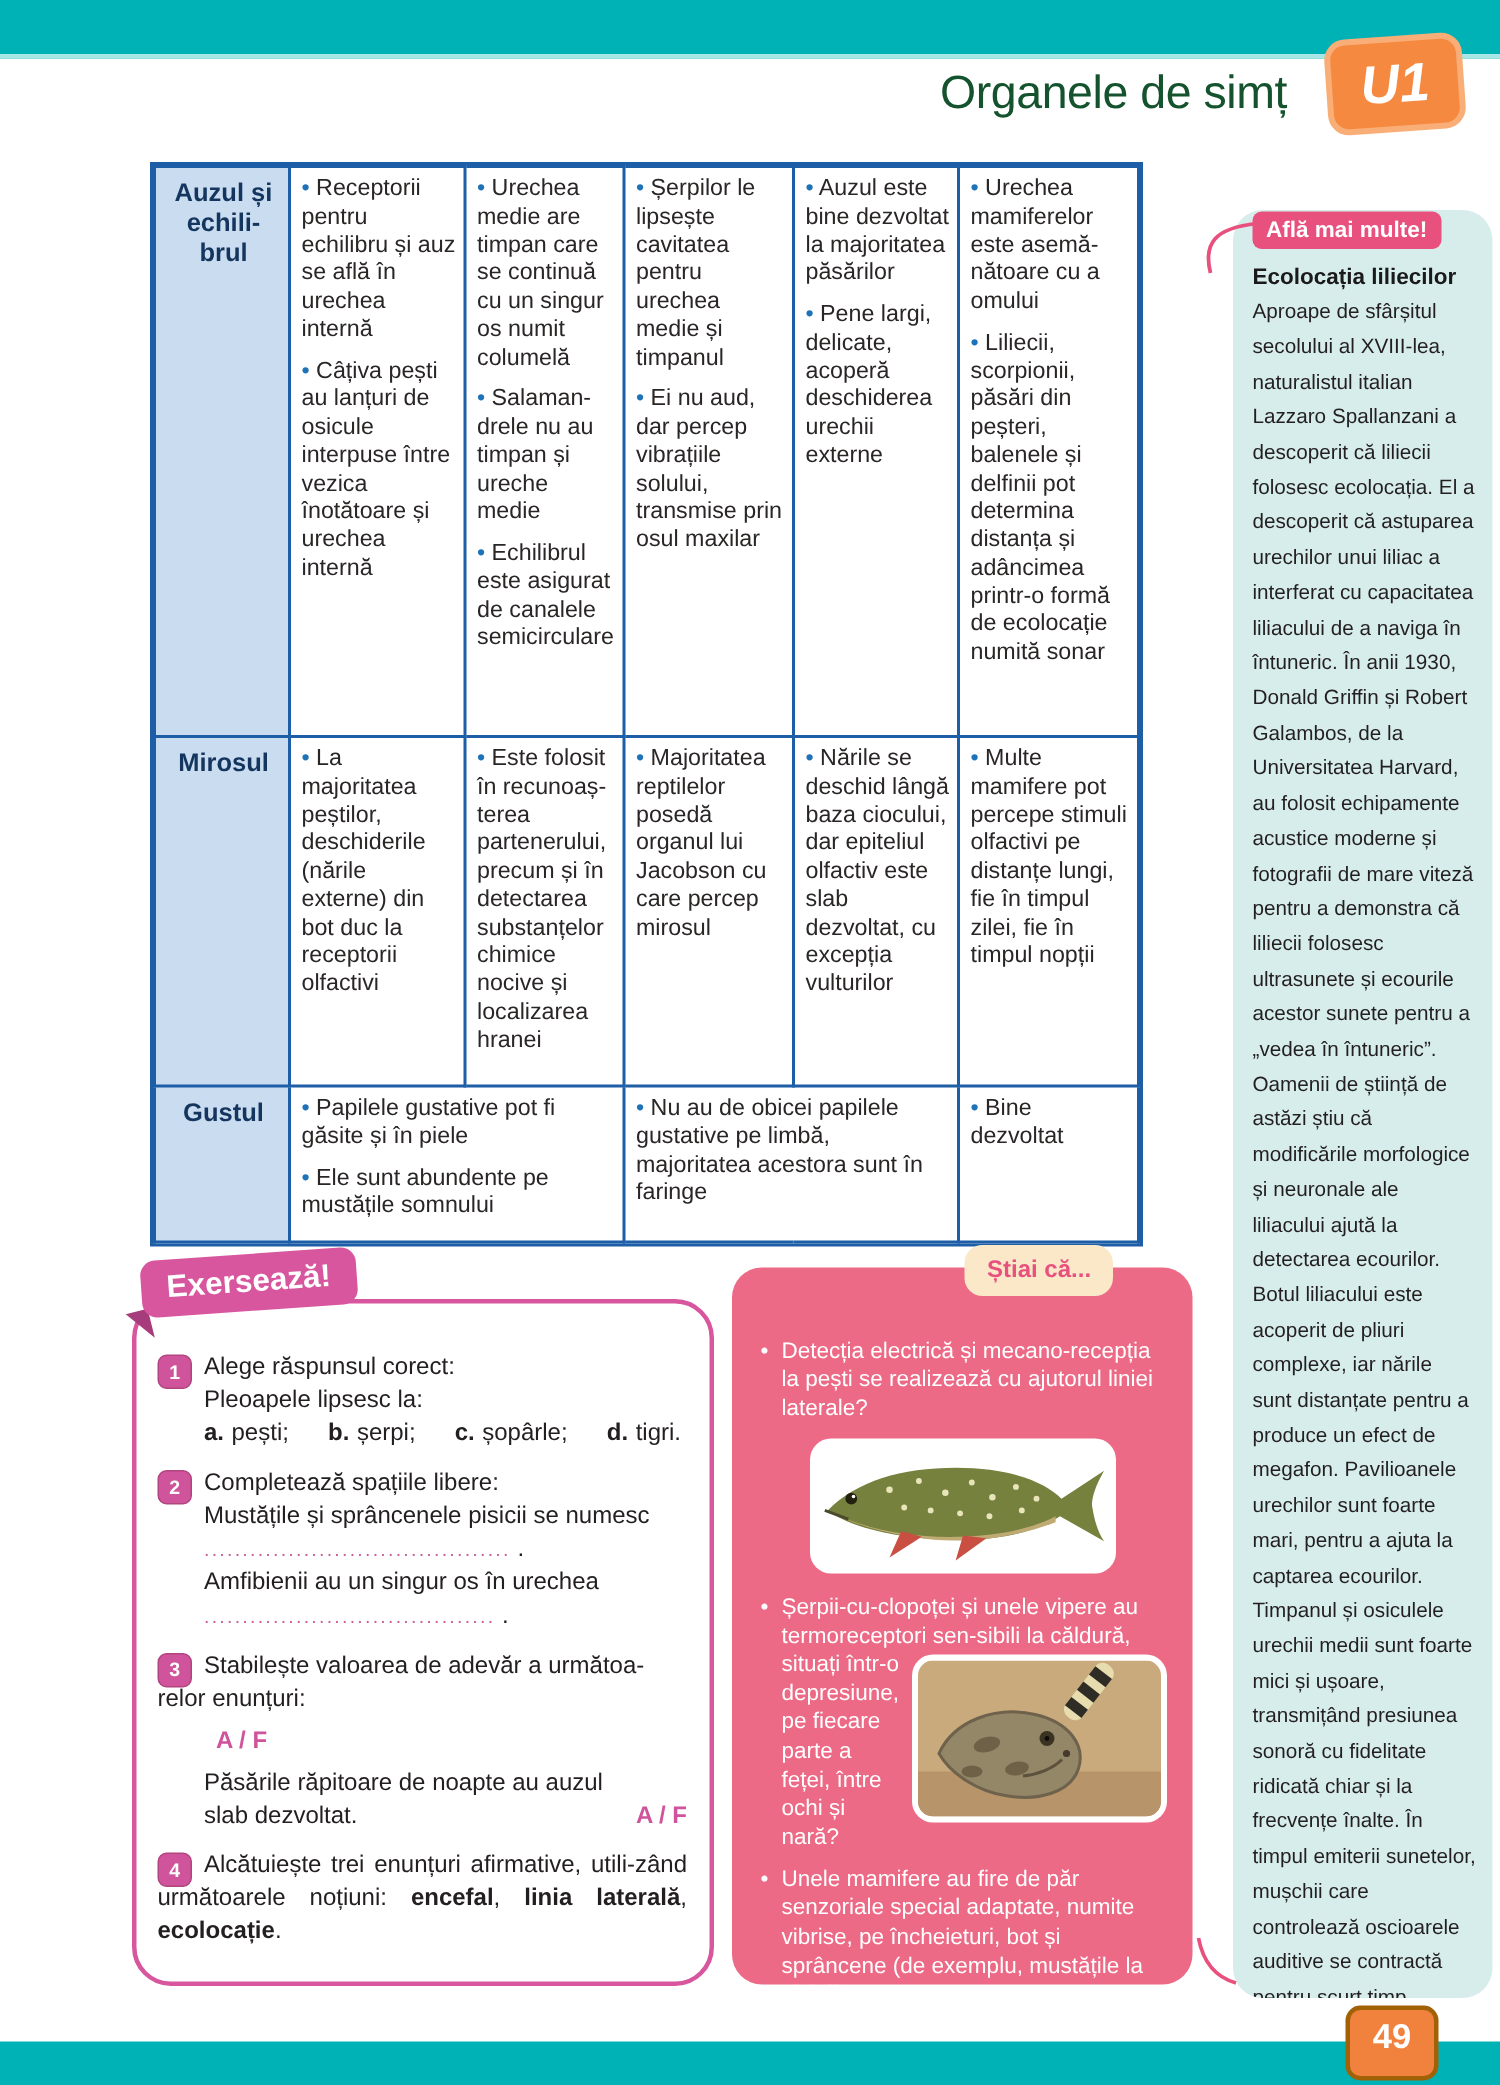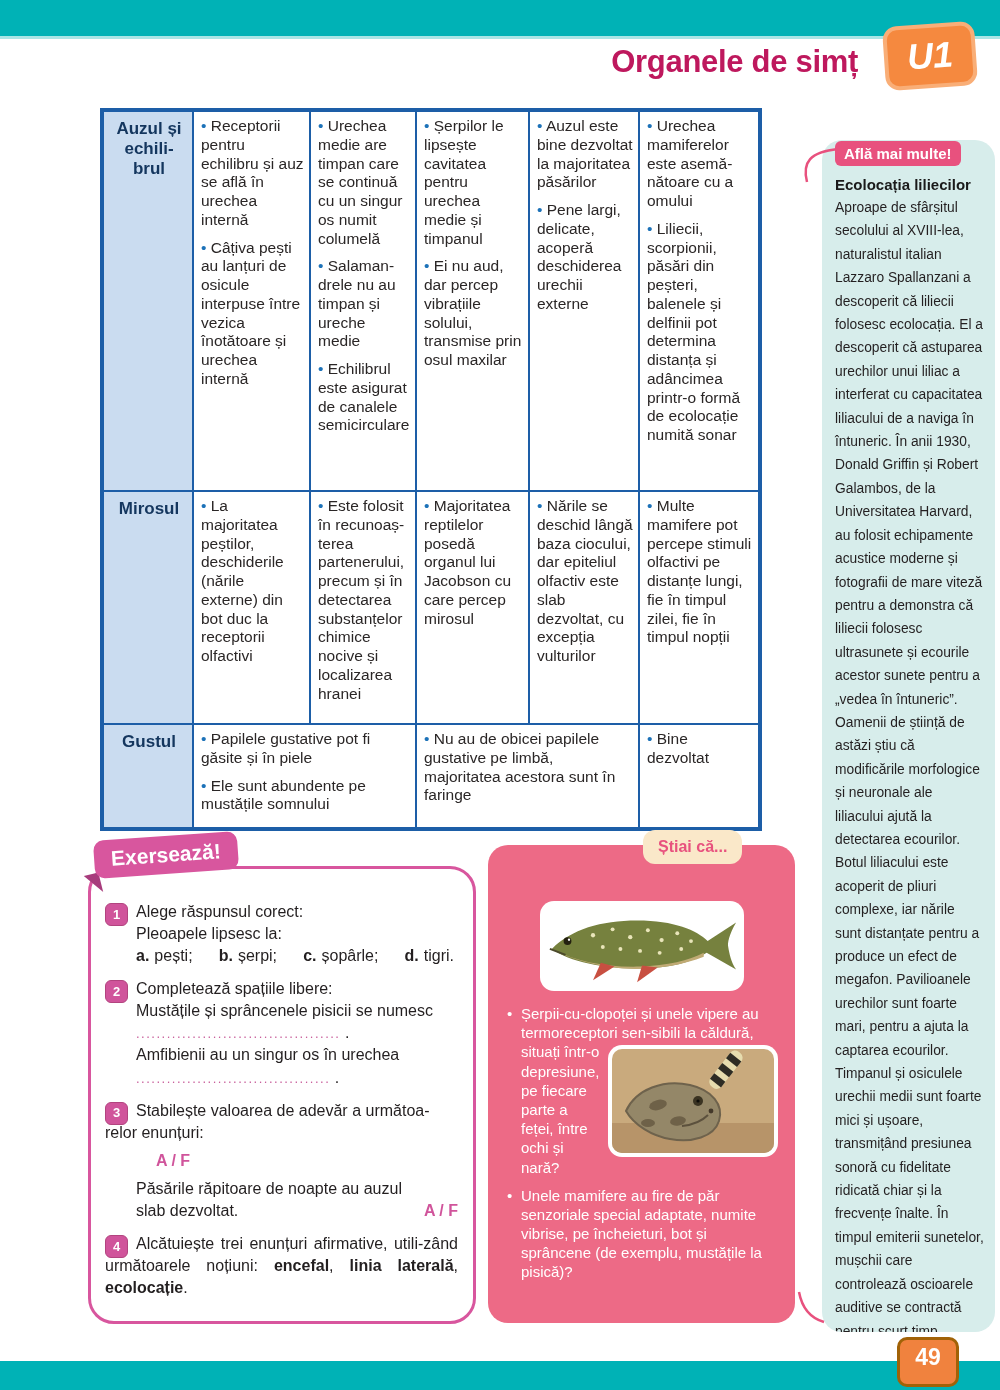--- a/index.html
+++ b/index.html
@@ -4,21 +4,21 @@
 <style>
   html,body{margin:0;padding:0;background:#fff}
   .page{position:relative;width:1000px;height:1390px;background:#fff;overflow:hidden;
         font-family:"Liberation Sans",sans-serif;color:#231f20}
 
   
   .topbar{position:absolute;left:0;top:0;width:100%;height:36px;background:#00b2b6;border-bottom:3px solid #a9e6e6}
   .botbar{position:absolute;left:0;top:1361px;width:100%;height:29px;background:#00b2b6}
 
   
-  .title{position:absolute;top:44px;right:142px;font-size:31px;font-weight:bold;color:#be185d;letter-spacing:-0.3px}
+  .title{position:absolute;top:44px;right:142px;font-size:31px;font-weight:normal;color:#14532d;letter-spacing:-0.3px}
   .unit{position:absolute;left:884px;top:24px;width:84px;height:56px;background:#f5893f;border:4px solid #f9ae77;
         border-radius:14px;transform:rotate(-4deg);display:flex;align-items:center;justify-content:center;
         color:#fff;font-size:36px;font-weight:bold;font-style:italic}
 
   
   .tablewrap{position:absolute;left:100px;top:108px;border:2px solid #1d5ea7}
   table.senses{border-collapse:collapse;table-layout:fixed;width:656px}
   .senses td,.senses th{border:2px solid #1d5ea7;vertical-align:top;padding:5px 5px 4px 7px;box-sizing:border-box}
   .senses th{background:#cadcf0;color:#14365e;font-size:17px;line-height:1.18;padding-top:7px;text-align:center;font-weight:bold}
   .senses td{font-size:15.5px;line-height:1.21;color:#2a2626;background:#fff}
@@ -34,21 +34,21 @@
         font-size:21px;border-radius:10px;transform:rotate(-4deg);z-index:3}
   .pfold{position:absolute;left:86px;top:874px;width:0;height:0;border-top:20px solid #a73c7c;
          border-left:15px solid transparent;transform:rotate(-14deg);z-index:1}
   .ex{position:relative;margin-bottom:11px}
   .exnum{position:absolute;left:0;top:2px;width:21px;height:21px;background:#d0549b;border:1px solid #b2447f;border-radius:6px;
          color:#fff;font-weight:bold;font-size:13px;display:flex;align-items:center;justify-content:center}
   .indent{padding-left:31px}
   .hang{text-indent:31px}
   .just{text-align:justify}
   .stmt{display:flex;justify-content:space-between;align-items:flex-end;padding-left:31px;margin-top:6px}
-  .af{color:#d0549b;font-weight:bold;white-space:nowrap;margin-left:20px}
+  .af{color:#d0549b;font-weight:bold;white-space:nowrap;margin-left:8px}
   .dots{color:#c95f9b;letter-spacing:1.5px;font-size:13px}
   .optrow{display:flex;justify-content:space-between;padding-right:4px}
   .opt b{margin-right:5px}
 
   
   .know{position:absolute;left:488px;top:845px;width:307px;height:478px;background:#ed6a86;border-radius:20px;
         box-sizing:border-box;padding:46px 17px 8px 17px;color:#fff;font-size:15px;line-height:1.28;overflow:hidden}
   .ktab{position:absolute;left:643px;top:830px;padding:8px 15px;background:#fae8c9;border-radius:12px;
         color:#e8517e;font-weight:bold;font-size:16px;z-index:3}
   .pb{position:relative;padding-left:16px;margin-bottom:9px}
@@ -220,20 +220,21 @@
     </div>
 
     <div class="ex">
       <span class="exnum">4</span>
       <div class="hang just"><span>Alcătuiește trei enunțuri afirmative, utili-zând următoarele noțiuni: </span><b>encefal</b><span>, </span><b>linia laterală</b><span>, </span><b>ecolocație</b><span>.</span></div>
     </div>
   </div>
 
   <div class="ktab">Știai că...</div>
   <div class="know">
+    <div class="pb">Detecția electrică și mecano-recepția la pești se realizează cu ajutorul liniei laterale?</div>
 
     <div class="fishframe">
       <svg width="196" height="82" viewBox="0 0 200 82">
         <path d="M8,44 C28,24 58,15 95,15 C133,15 156,25 167,36 L196,17 C189,29 187,38 188,42 C189,48 191,58 196,65 L166,48 C150,58 128,64 98,64 C60,64 26,57 8,44 Z" fill="#76813e"></path>
         <path d="M10,45 C32,56 62,63 98,62 C126,61 148,56 163,48 L163,52 C140,61 110,66 80,64 C52,61 26,54 10,45 Z" fill="#c0aa74"></path>
         <path d="M58,58 L50,76 L72,62 Z" fill="#c84f41"></path>
         <path d="M100,61 L95,78 L116,63 Z" fill="#c84f41"></path>
         <circle cx="50" cy="30" r="2.2" fill="#e9e5ba"></circle>
           <circle cx="70" cy="24" r="2" fill="#e9e5ba"></circle>
         <circle cx="88" cy="32" r="2.2" fill="#e9e5ba"></circle>

